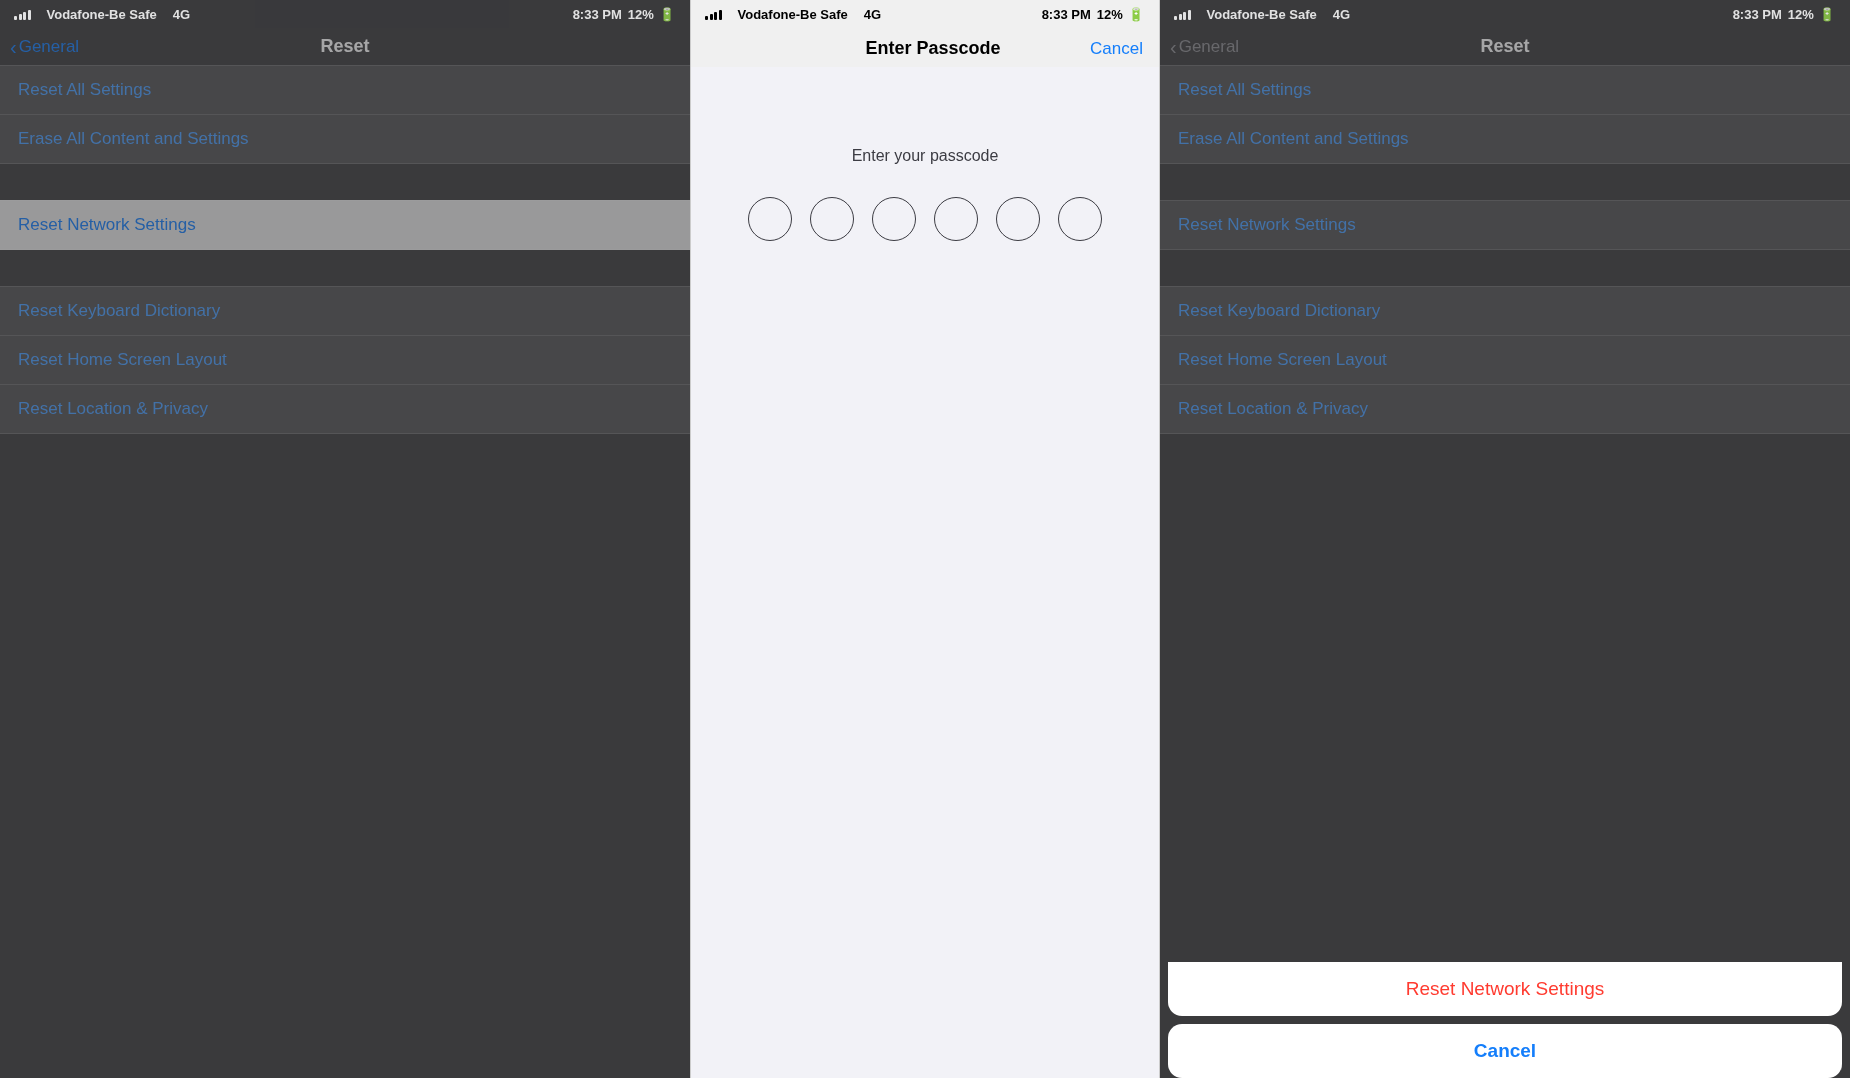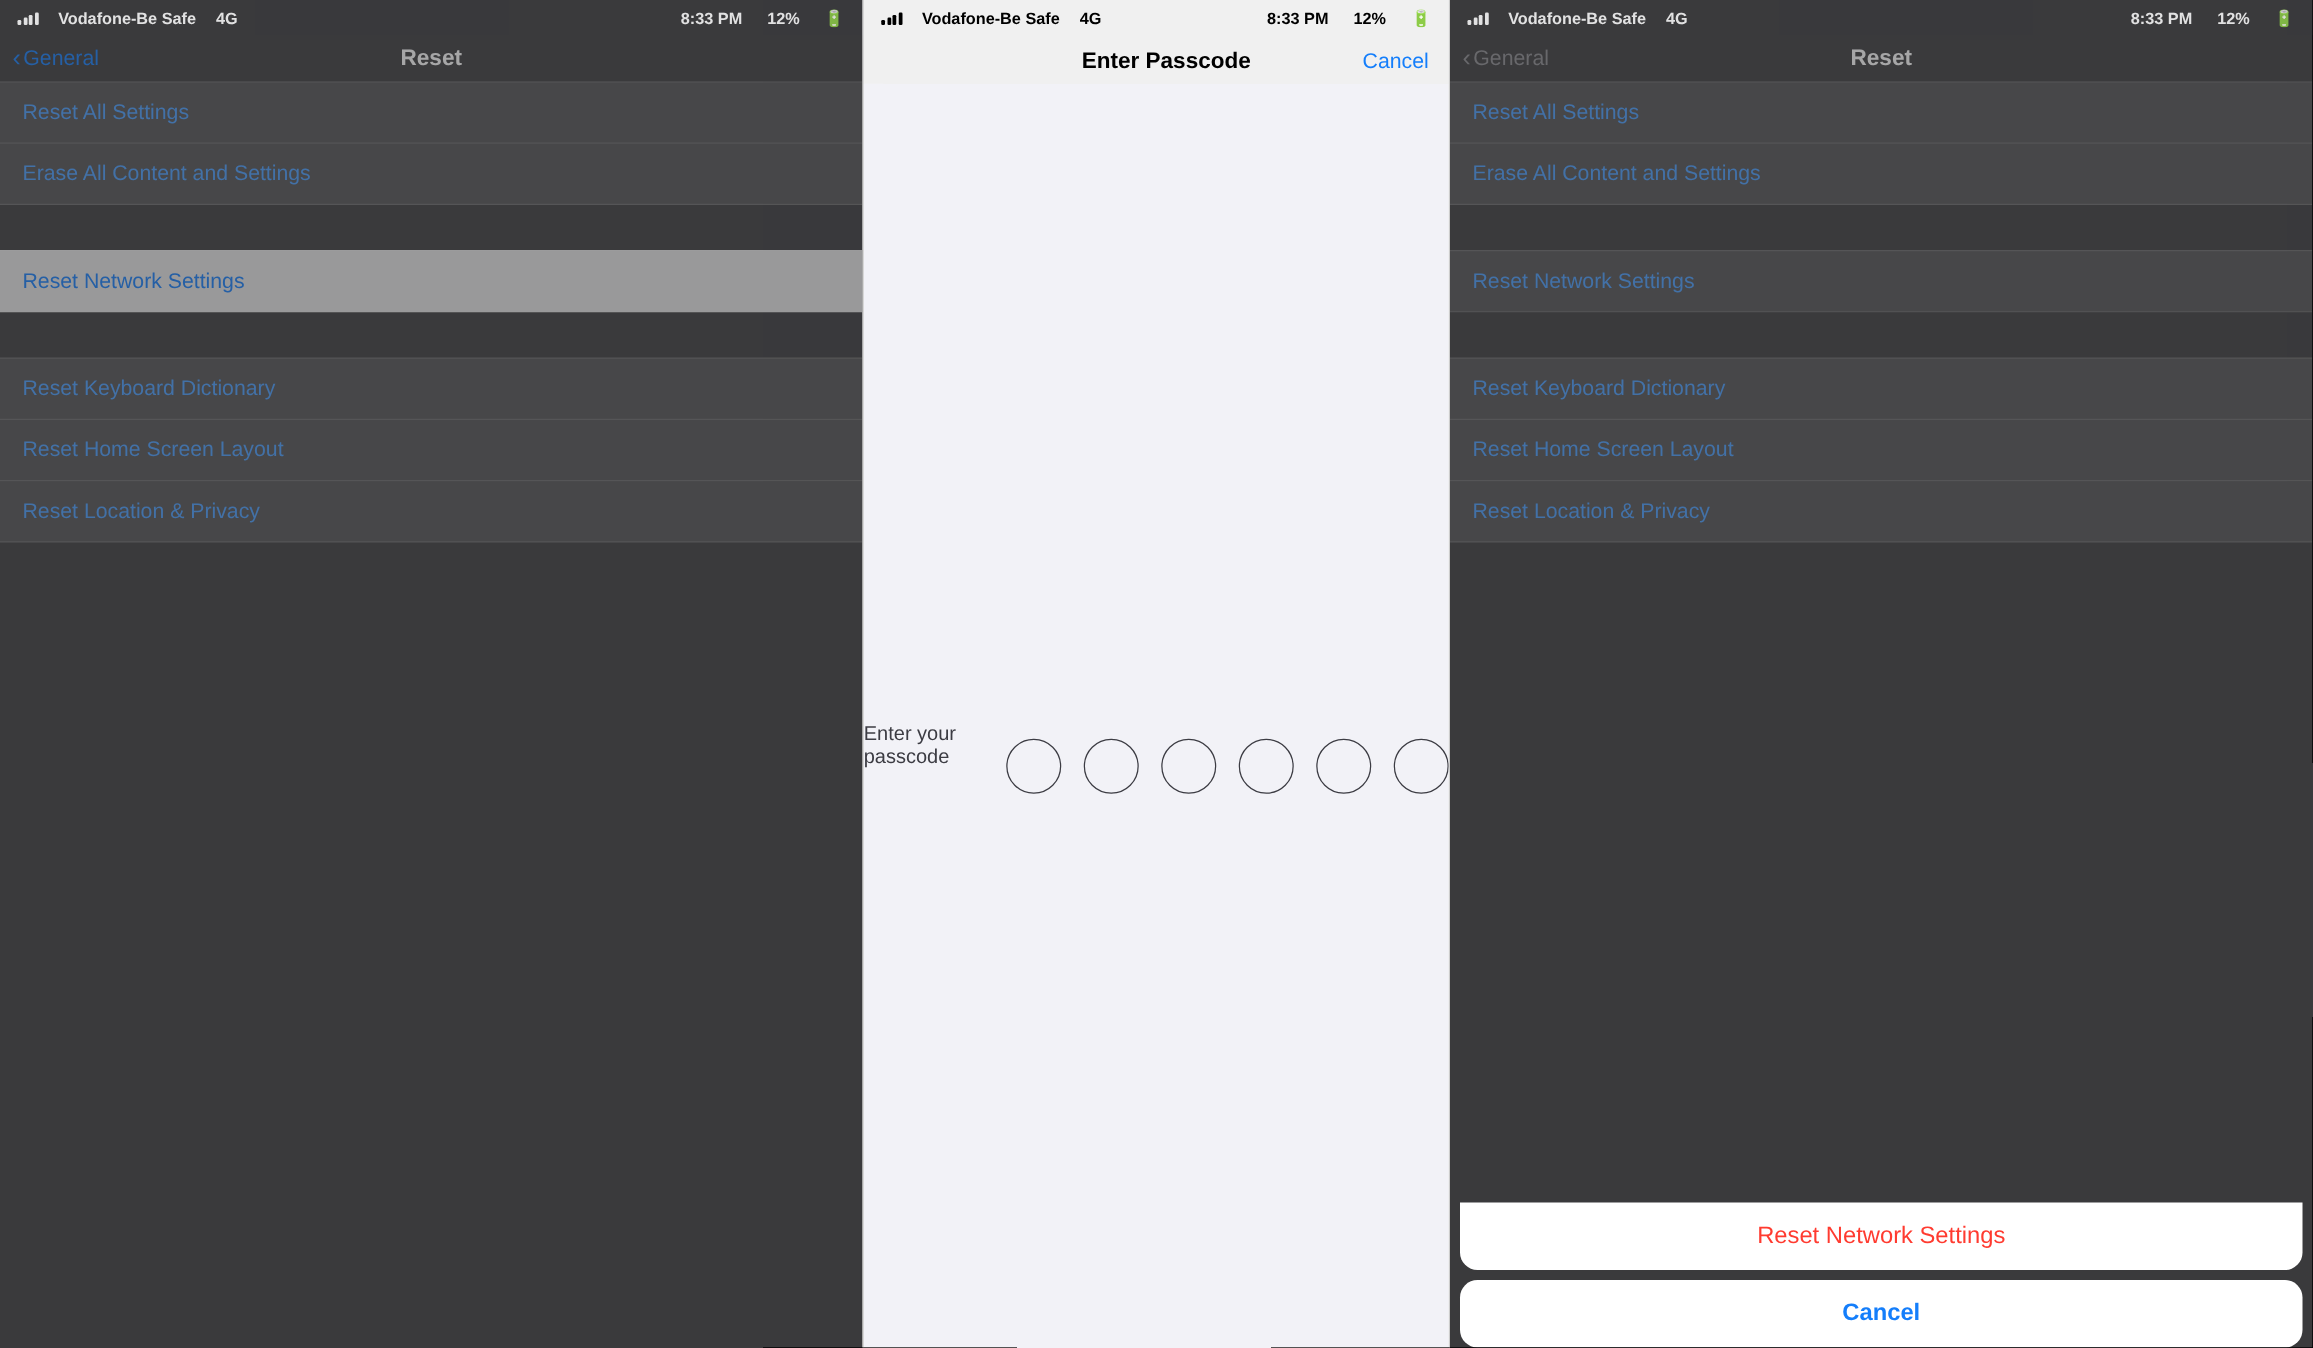--- a/index.html
+++ b/index.html
@@ -35,21 +35,21 @@
       display: flex;
       align-items: center;
       gap: 16px;
       font-size: 13px;
       font-weight: 600;
       color: #000;
     }
     .status-right {
       display: flex;
       align-items: center;
-      gap: 20px;
+      gap: 6px;
       font-size: 13px;
       font-weight: 600;
       color: #000;
     }
     .signal-bars {
       display: flex;
       align-items: flex-end;
       gap: 1.5px;
       height: 12px;
     }
@@ -174,20 +174,21 @@
     .passcode-cancel {
       position: absolute;
       right: 16px;
       color: #147efb;
       font-size: 17px;
     }
 
     .passcode-body {
       flex: 1;
       display: flex;
+      flex-direction: column;
       align-items: center;
       padding-top: 80px;
       background: #f2f2f7;
     }
 
     .passcode-prompt {
       font-size: 16px;
       color: #3c3c43;
       margin-bottom: 32px;
       font-weight: 400;

